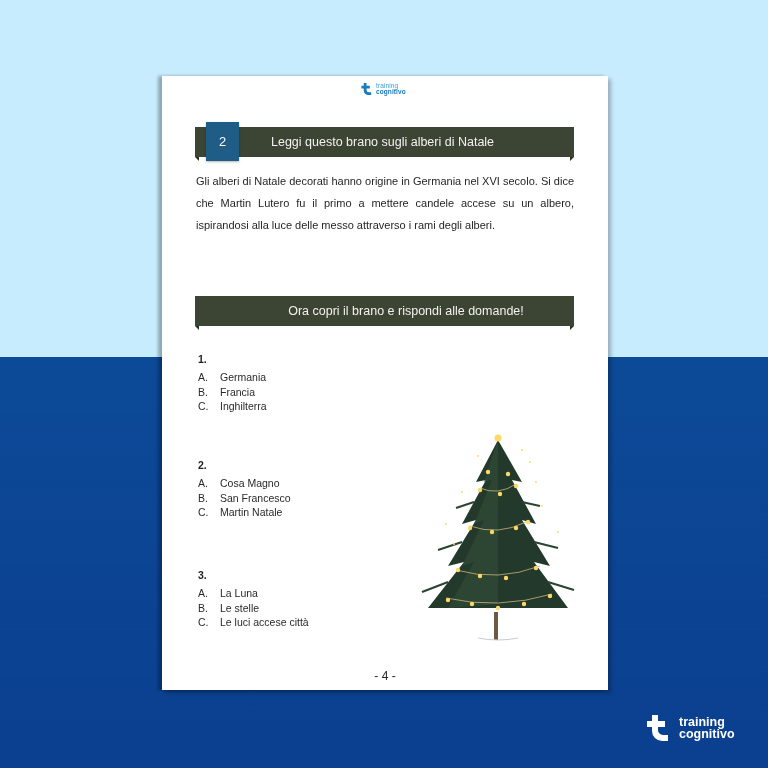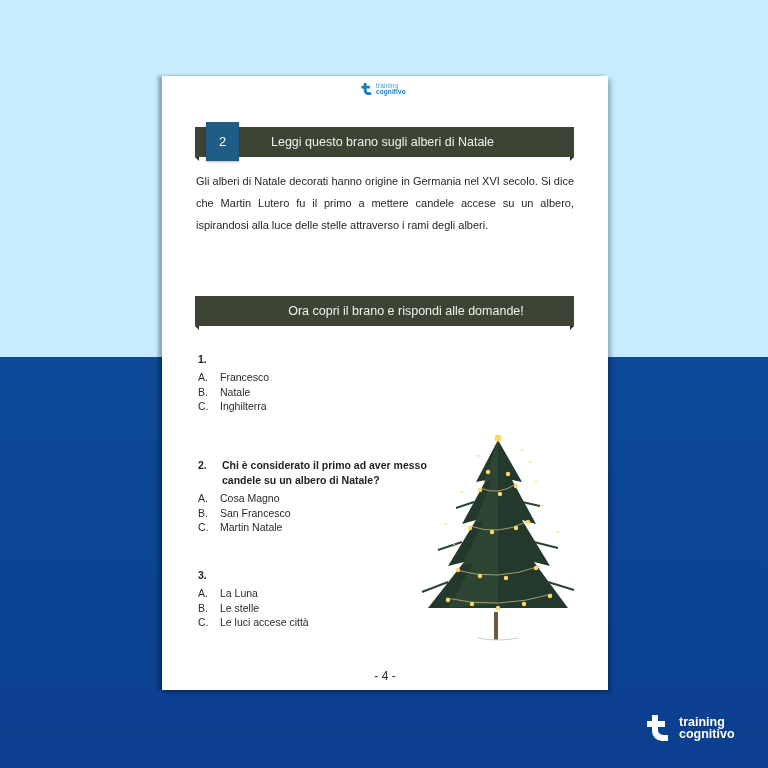--- a/index.html
+++ b/index.html
@@ -135,50 +135,49 @@
       <span>training</span>
       <span>cognitivo</span>
     </div>
   </div>
 
   <div class="banner banner-1">
     <div class="num-badge">2</div>
     <span class="title">Leggi questo brano sugli alberi di Natale</span>
   </div>
 
-  <p class="passage">Gli alberi di Natale decorati hanno origine in Germania nel XVI secolo. Si dice che Martin Lutero fu il primo a mettere candele accese su un albero, ispirandosi alla luce delle stelle attraverso i rami degli alberi.</p>
+  <p class="passage">Gli alberi di Natale decorati hanno origine in Germania nel XVI secolo. Si dice che Martin Lutero fu il primo a mettere candele accese su un albero, ispirandosi alla luce delle messo attraverso i rami degli alberi.</p>
 
   <div class="banner banner-2">
     <span>Ora copri il brano e rispondi alle domande!</span>
   </div>
 
   <div class="question q1">
     <div class="q-text">
       <span class="n">1.</span>
     </div>
     <div class="options">
       <div class="option">
           <span class="l">A.</span>
-          <span>Francesco</span>
+          <span>Germania</span>
         </div>
       <div class="option">
           <span class="l">B.</span>
-          <span>Natale</span>
+          <span>Francia</span>
         </div>
       <div class="option">
           <span class="l">C.</span>
           <span>Inghilterra</span>
         </div>
     </div>
   </div>
 
   <div class="question q2">
     <div class="q-text">
       <span class="n">2.</span>
-      <span>Chi è considerato il primo ad aver messo candele su un albero di Natale?</span>
     </div>
     <div class="options">
       <div class="option">
           <span class="l">A.</span>
           <span>Cosa Magno</span>
         </div>
       <div class="option">
           <span class="l">B.</span>
           <span>San Francesco</span>
         </div>

